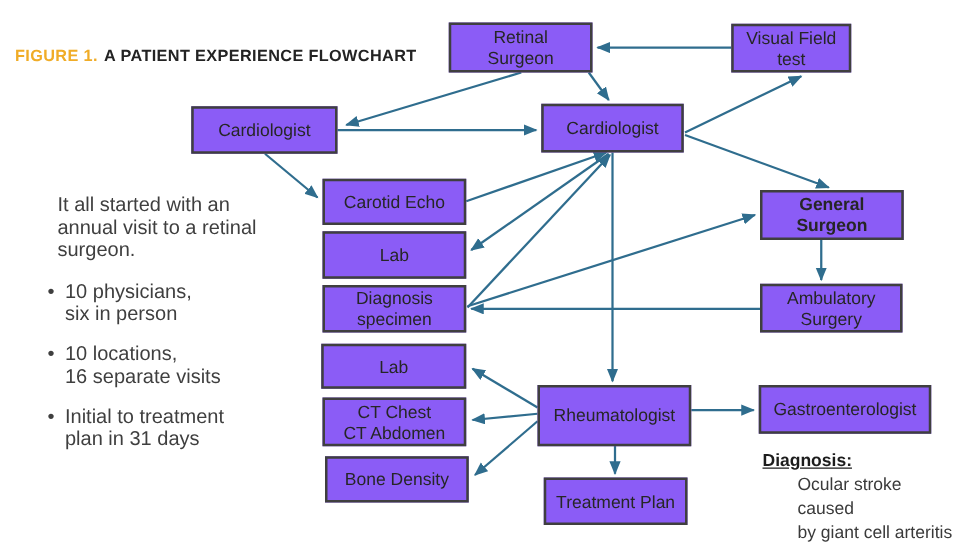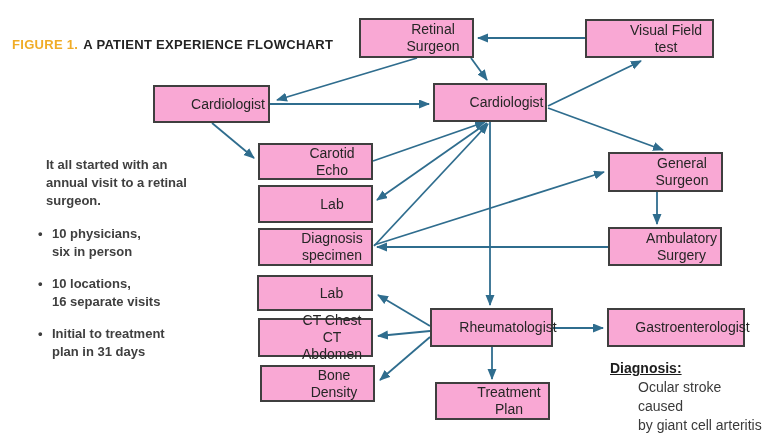--- a/index.html
+++ b/index.html
@@ -8,30 +8,30 @@
     font-family:"Liberation Sans","DejaVu Sans",sans-serif;
   }
   #figure-title{
     position:absolute;left:12px;top:37px;font-size:13px;font-weight:bold;
     letter-spacing:.3px;white-space:nowrap;
   }
   #figure-title .fig-label{color:#F0AC27;}
   #figure-title .fig-text{color:#232323;margin-left:5px;}
 
   .node{
-    position:absolute;box-sizing:border-box;border:2px solid #3F3F3F;background:#f9a8d4;
+    position:absolute;box-sizing:border-box;border:2px solid #3F3F3F;background:#8b5cf6;
     display:flex;align-items:center;justify-content:center;text-align:center;
-    font-size:14px;line-height:17px;color:#262626;white-space:pre-line;z-index:2;padding-left:33px;
+    font-size:14px;line-height:17px;color:#262626;white-space:pre-line;z-index:2;
   }
   #arrow-layer{position:absolute;left:0;top:0;z-index:1;}
   #arrow-layer line{stroke:#2F6D8E;stroke-width:1.8;}
 
   #story{
     position:absolute;left:38px;top:156px;width:195px;
-    font-size:13px;line-height:18px;color:#3F3F3F;font-weight:bold;
+    font-size:16px;line-height:18px;color:#3F3F3F;
   }
   #story .intro{padding-left:8px;white-space:pre-line;}
   #story .bullets{margin-top:15px;}
   #story .bullet{display:flex;margin-bottom:14px;}
   #story .dot{width:14px;flex:0 0 14px;color:#3F3F3F;}
   #story .bullet-text{white-space:pre-line;}
 
   #diagnosis{
     position:absolute;left:610px;top:359px;width:160px;
     font-size:14px;line-height:19px;color:#3A3A3A;
@@ -70,37 +70,37 @@
     <line x1="490" y1="122" x2="490" y2="305" marker-end="url(#ah)"></line>
     <line x1="430" y1="326" x2="378" y2="295" marker-end="url(#ah)"></line>
     <line x1="430" y1="331" x2="378" y2="336" marker-end="url(#ah)"></line>
     <line x1="430" y1="337" x2="380" y2="380" marker-end="url(#ah)"></line>
     <line x1="553" y1="328" x2="603" y2="328" marker-end="url(#ah)"></line>
     <line x1="492" y1="347" x2="492" y2="379" marker-end="url(#ah)"></line>
   </svg>
 
   <div class="node" style="left:359px;top:18px;width:115px;height:40px;">Retinal
 Surgeon</div>
-  <div class="node" style="left:585px;top:19px;width:129px;height:39px;">Visual Field
+  <div class="node" style="left:585px;top:19px;width:96px;height:39px;">Visual Field
 test</div>
   <div class="node" style="left:153px;top:85px;width:117px;height:38px;">Cardiologist</div>
   <div class="node" style="left:433px;top:83px;width:114px;height:39px;">Cardiologist</div>
   <div class="node" style="left:258px;top:143px;width:115px;height:37px;text-align:center;">Carotid Echo</div>
   <div class="node" style="left:258px;top:185px;width:115px;height:38px;">Lab</div>
   <div class="node" style="left:258px;top:228px;width:115px;height:38px;">Diagnosis
 specimen</div>
   <div class="node" style="left:257px;top:275px;width:116px;height:36px;">Lab</div>
   <div class="node" style="left:260px;top:365px;width:115px;height:37px;">Bone Density</div>
   <div class="node" style="left:258px;top:318px;width:115px;height:39px;">CT Chest
 CT Abdomen</div>
-  <div class="node" style="left:608px;top:152px;width:115px;height:40px;">General
+  <div class="node" style="left:608px;top:152px;width:115px;height:40px;font-weight:bold;">General
 Surgeon</div>
   <div class="node" style="left:608px;top:227px;width:114px;height:39px;">Ambulatory
 Surgery</div>
-  <div class="node" style="left:430px;top:308px;width:123px;height:39px;">Rheumatologist</div>
+  <div class="node" style="left:430px;top:308px;width:123px;height:49px;">Rheumatologist</div>
   <div class="node" style="left:607px;top:308px;width:138px;height:39px;">Gastroenterologist</div>
   <div class="node" style="left:435px;top:382px;width:115px;height:38px;">Treatment Plan</div>
 
   <div id="story">
     <div class="intro">It all started with an
 annual visit to a retinal
 surgeon.</div>
     <div class="bullets">
       <div class="bullet">
         <span class="dot">•</span>

